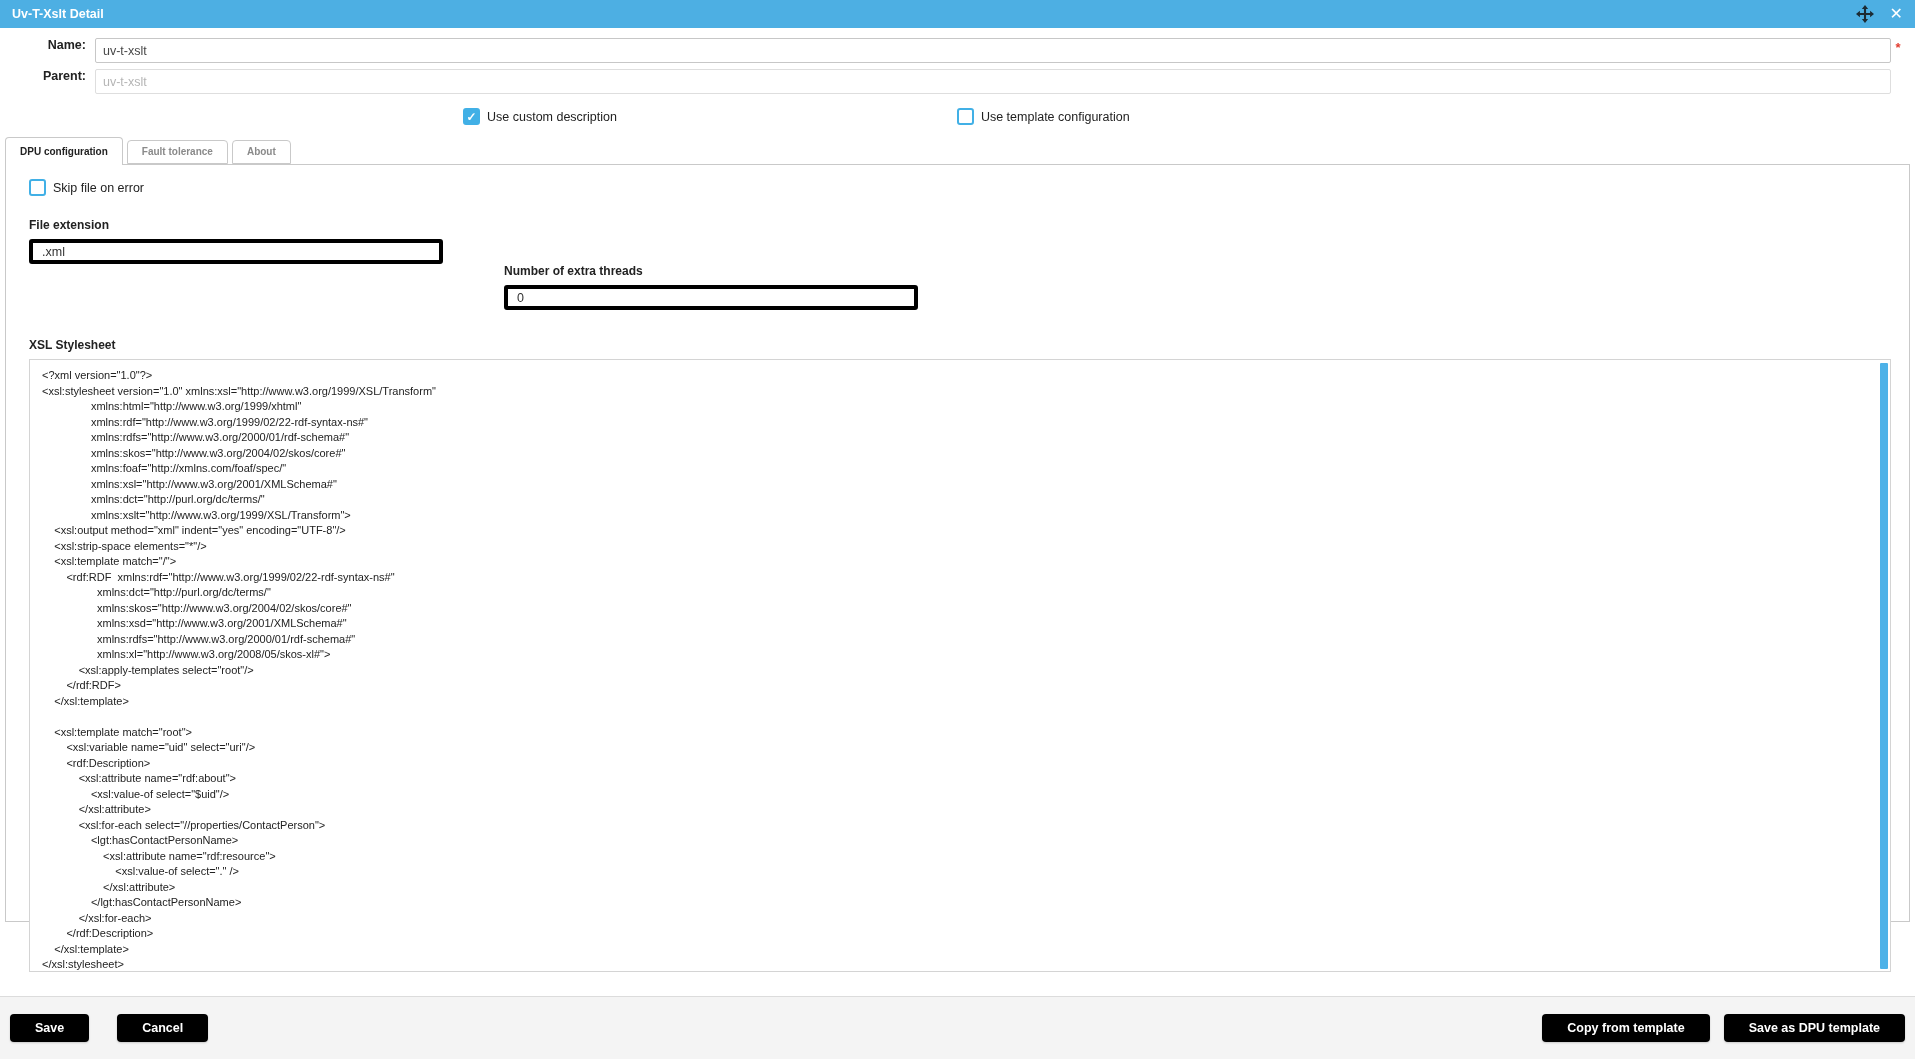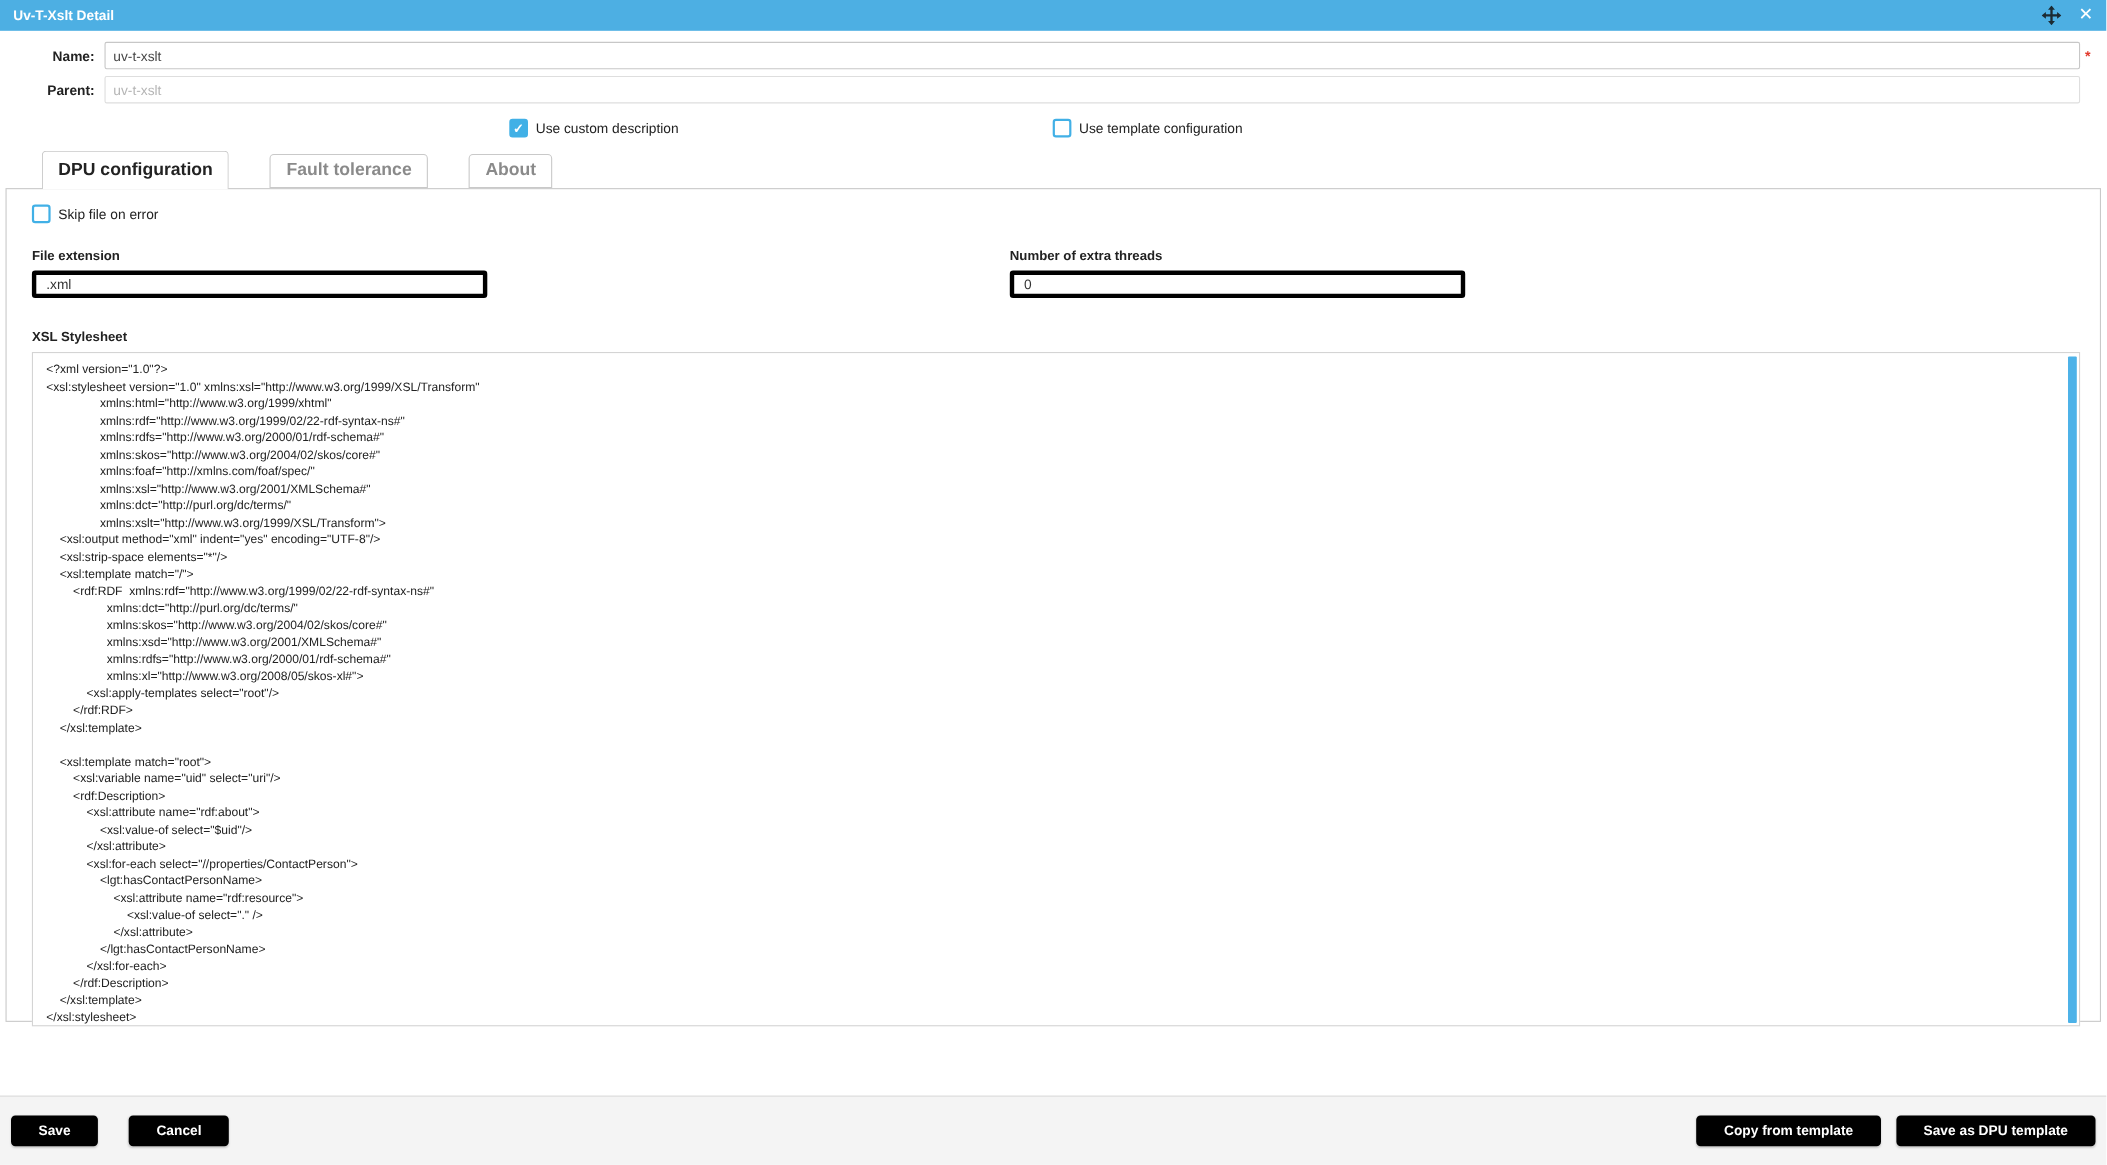--- a/index.html
+++ b/index.html
@@ -16,21 +16,21 @@
     height:28px; background:#4dafe3; display:flex; align-items:center;
     padding:0 12px; color:#fff;
   }
   .titlebar .title { font-weight:bold; font-size:12.5px; }
   .titlebar-icons { margin-left:auto; display:flex; align-items:center; gap:16px; }
   .move-btn { width:18px; height:18px; display:inline-flex; cursor:move; }
   .close-btn { color:#fff; font-size:16px; line-height:1; cursor:pointer; }
 
   
   .form-area { padding:10px 10px 0 10px; }
-  .frow { display:flex; align-items:center; margin-bottom:6px; }
+  .frow { display:flex; margin-bottom:6px; }
   .flabel {
     width:85px; flex:none; text-align:right; padding-right:9px;
     font-weight:bold; font-size:12.5px; color:#222;
   }
   .flabel.top { align-self:flex-start; padding-top:8px; }
   .tinput {
     flex:1; height:25px; border:1px solid #c7c7c7; border-radius:2px;
     padding:0 7px; font-family:"Liberation Sans",sans-serif;
     font-size:12.5px; color:#474747; background:#fff; outline:none;
   }
@@ -53,35 +53,35 @@
     cursor:pointer;
   }
   .cb.checked { background:#41b0e6; color:#fff; font-size:12px; font-weight:bold; }
   .cb .tick { line-height:1; }
   .cblabel { margin-left:7px; font-size:12.5px; color:#222; }
 
   
   .tabbar { display:flex; align-items:flex-end; padding-left:5px; position:relative; z-index:2; }
   .tab {
     border:1px solid #c9c9c9; border-radius:4px 4px 0 0; background:#fff;
-    font-weight:bold; font-size:16px; color:#8a8a8a;
-    padding:5px 14px 6px 14px; margin-right:4px; cursor:pointer;margin-left:33px;
+    font-weight:bold; font-size:10px; color:#8a8a8a;
+    padding:5px 14px 6px 14px; margin-right:4px; cursor:pointer;
   }
   .tab.active {
     color:#222; border-bottom:none; margin-bottom:-1px;
     padding-top:8px; padding-bottom:8px;
   }
 
   
   .panel {
     margin:0 5px; border:1px solid #c9c9c9; background:#fff;
     height:758px; padding:14px 20px 14px 23px; position:relative; z-index:1;
   }
   .skip-row { display:flex; align-items:center; margin-bottom:22px; }
-  .fields-row { display:flex; }
+  .fields-row { display:flex;flex-direction:column; }
   .field-label { font-weight:bold; font-size:12px; color:#222; display:block; margin-bottom:7px; }
   .small-input {
     width:414px; height:25px; border:4px solid #000000; border-radius:3px;
     padding:0 9px; font-family:"Liberation Sans",sans-serif; font-size:12.5px;
     color:#333; outline:none;
   }
   .field2 { margin-left:475px; }
   .xsl-label { margin-top:28px; }
   .codebox {
     margin-top:2px; position:relative; border:1px solid #d4d4d4;

